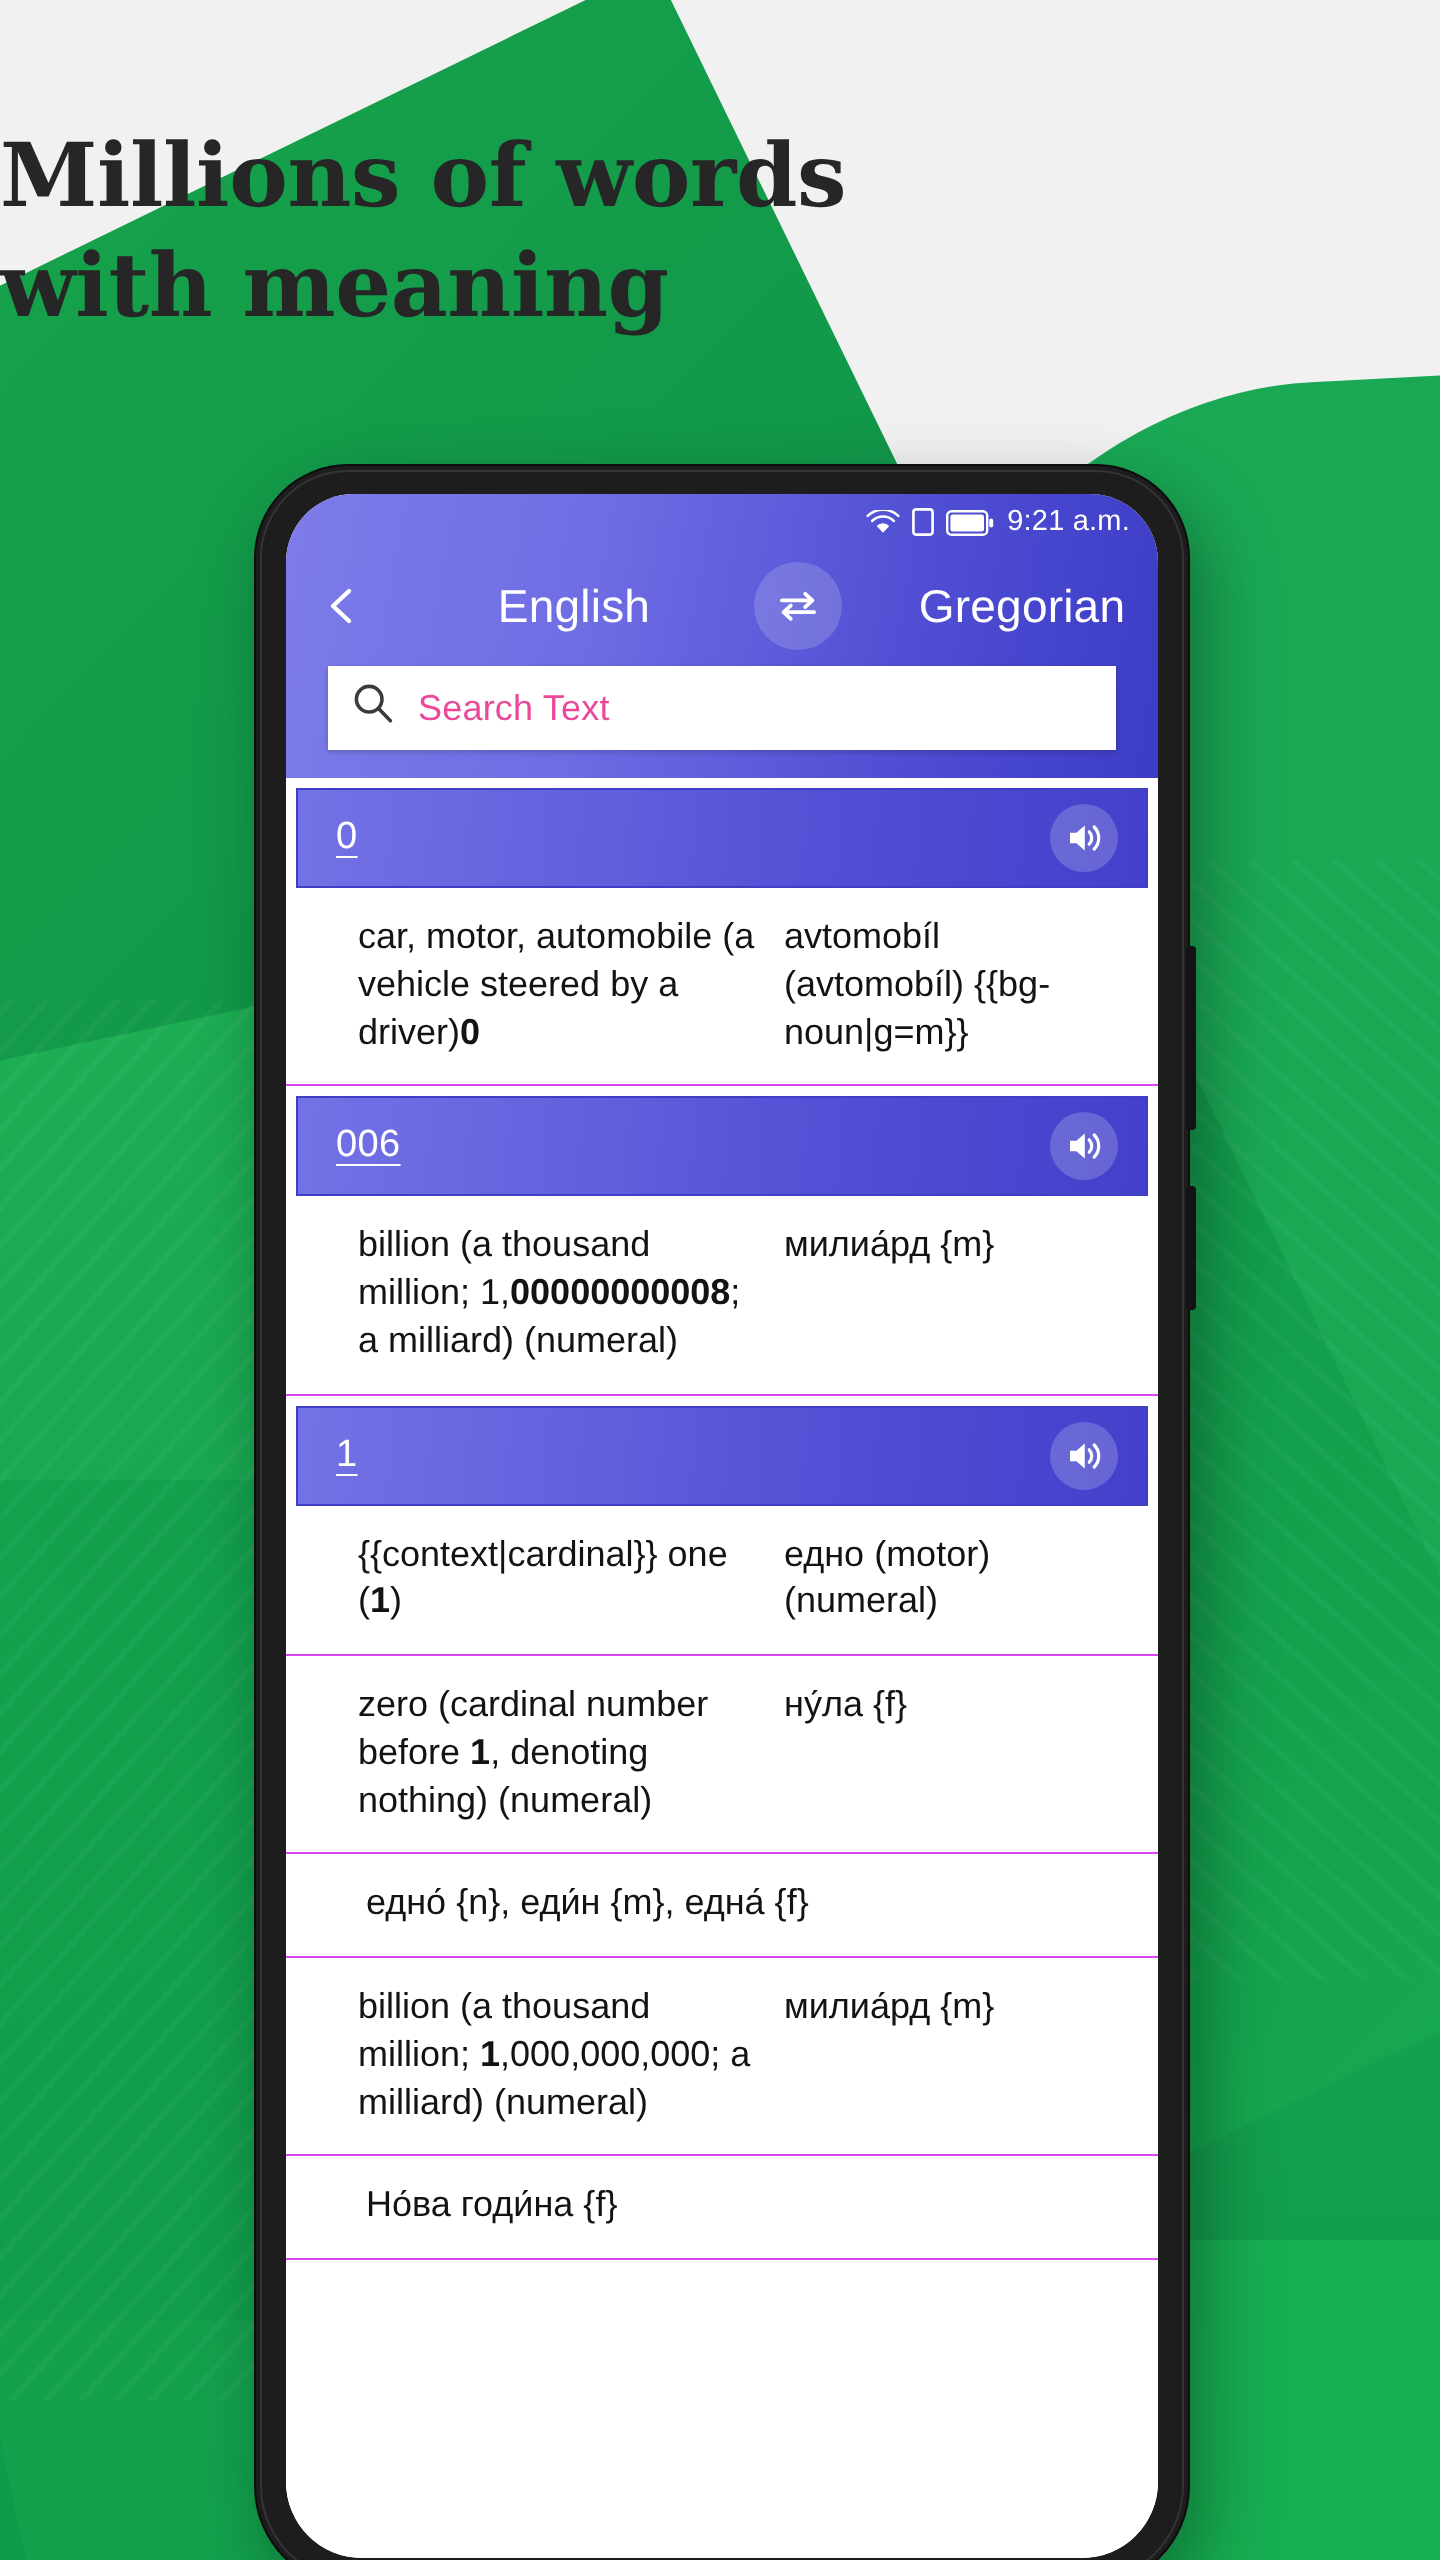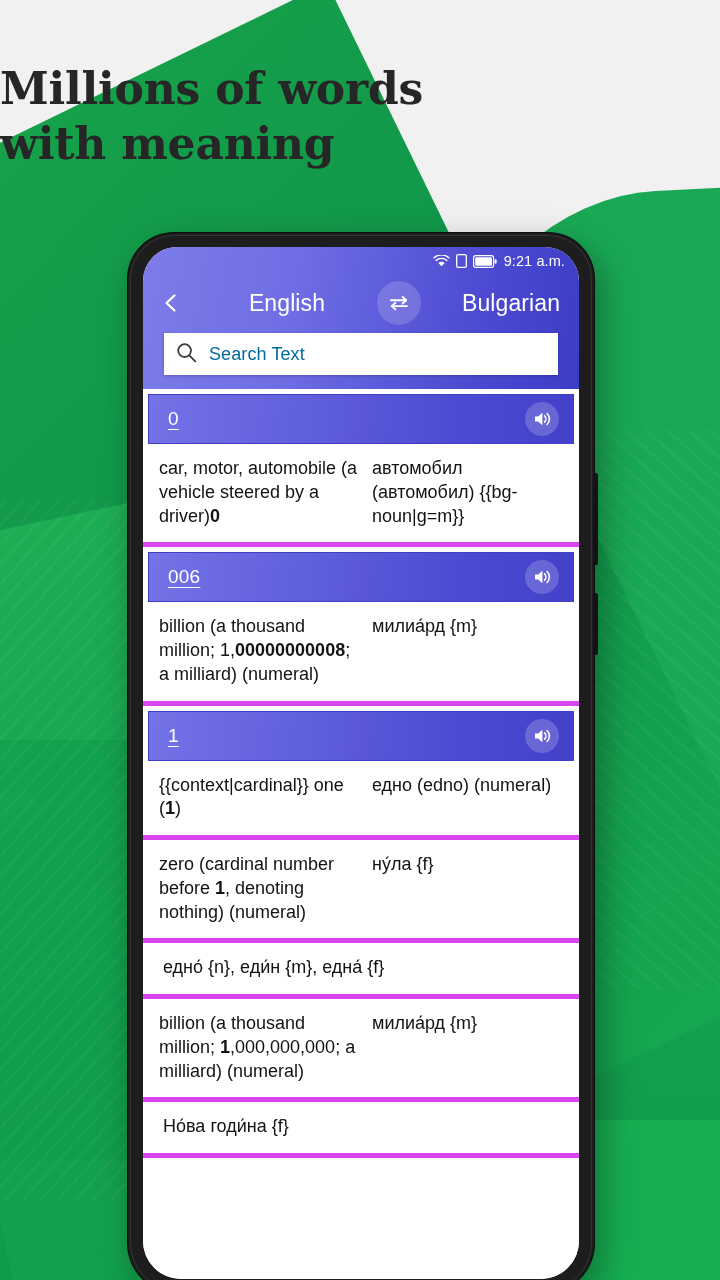--- a/index.html
+++ b/index.html
@@ -241,21 +241,21 @@
   .search-box {
     background: #fff;
     height: 42px;
     display: flex;
     align-items: center;
     padding: 0 12px;
     gap: 12px;
     box-shadow: 0 1px 3px rgba(0,0,0,.2);
   }
   .search-placeholder {
-    color: #0369a1;
+    color: #ec4899;
     font-size: 18px;
     letter-spacing: .1px;
   }
 
   
   .results {
     flex: 1 1 auto;
     background: #fff;
     overflow: hidden;
     padding-top: 5px;
@@ -286,22 +286,22 @@
     background: rgba(255,255,255,.19);
     display: flex;
     align-items: center;
     justify-content: center;
     cursor: pointer;
     flex: 0 0 34px;
   }
 
   .entry-row {
     display: flex;
-    padding: 13px 19px 14px 16px;
-    border-bottom: 5px solid #d946ef;
+    padding: 13px 19px 14px 36px;
+    border-bottom: 1px solid #d946ef;
     gap: 4px;
   }
   .col {
     font-size: 18px;
     line-height: 1.32;
     color: #131313;
   }
   .col-left  { flex: 0 0 205px; }
   .col-right { flex: 1 1 auto; padding-left: 4px; }
   .col b { font-weight: bold; }
@@ -367,21 +367,21 @@
         </div>
         <div class="lang-name">English</div>
         <div class="swap-btn">
           <svg width="24" height="20" viewBox="0 0 24 20" fill="none">
             <path d="M4 7.2 H19" stroke="#fff" stroke-width="1.9" stroke-linecap="round"></path>
             <path d="M15.6 3.9 L19.2 7.2 L15.6 10.5" stroke="#fff" stroke-width="1.9" stroke-linecap="round" stroke-linejoin="round"></path>
             <path d="M20 13.1 H5" stroke="#fff" stroke-width="1.9" stroke-linecap="round"></path>
             <path d="M8.4 9.8 L4.8 13.1 L8.4 16.4" stroke="#fff" stroke-width="1.9" stroke-linecap="round" stroke-linejoin="round"></path>
           </svg>
         </div>
-        <div class="lang-name">Bulgarian</div>
+        <div class="lang-name">Gregorian</div>
       </div>
 
       <div class="search-wrap">
         <div class="search-box">
           <span>
             <svg width="21" height="21" viewBox="0 0 21 21" fill="none">
               <circle cx="8.6" cy="8.6" r="6.4" stroke="#3b3b3b" stroke-width="1.8"></circle>
               <path d="M13.4 13.4 L19.2 19.4" stroke="#3b3b3b" stroke-width="1.8" stroke-linecap="round"></path>
             </svg>
           </span>
@@ -396,21 +396,21 @@
           <div class="speaker-btn">
             <svg width="20" height="18" viewBox="0 0 20 18" fill="none">
               <path d="M3 6.4 H6.2 L10.4 2.8 V15.2 L6.2 11.6 H3 Z" fill="#fff"></path>
               <path d="M12.6 5.9 a4.4 4.4 0 0 1 0 6.2" stroke="#fff" stroke-width="1.6" stroke-linecap="round" fill="none"></path>
               <path d="M15.1 3.5 a7.8 7.8 0 0 1 0 11" stroke="#fff" stroke-width="1.6" stroke-linecap="round" fill="none"></path>
             </svg>
           </div>
         </div>
         <div class="entry-row">
           <div class="col col-left">car, motor, automobile (a vehicle steered by a driver)<b>0</b></div>
-          <div class="col col-right">автомобил (автомобил) {{bg-noun|g=m}}</div>
+          <div class="col col-right">avtomobíl (avtomobíl) {{bg-noun|g=m}}</div>
         </div>
         <div class="list-spacer"></div>
         <div class="section-header">
           <span class="section-title">006</span>
           <div class="speaker-btn">
             <svg width="20" height="18" viewBox="0 0 20 18" fill="none">
               <path d="M3 6.4 H6.2 L10.4 2.8 V15.2 L6.2 11.6 H3 Z" fill="#fff"></path>
               <path d="M12.6 5.9 a4.4 4.4 0 0 1 0 6.2" stroke="#fff" stroke-width="1.6" stroke-linecap="round" fill="none"></path>
               <path d="M15.1 3.5 a7.8 7.8 0 0 1 0 11" stroke="#fff" stroke-width="1.6" stroke-linecap="round" fill="none"></path>
             </svg>
@@ -426,21 +426,21 @@
           <div class="speaker-btn">
             <svg width="20" height="18" viewBox="0 0 20 18" fill="none">
               <path d="M3 6.4 H6.2 L10.4 2.8 V15.2 L6.2 11.6 H3 Z" fill="#fff"></path>
               <path d="M12.6 5.9 a4.4 4.4 0 0 1 0 6.2" stroke="#fff" stroke-width="1.6" stroke-linecap="round" fill="none"></path>
               <path d="M15.1 3.5 a7.8 7.8 0 0 1 0 11" stroke="#fff" stroke-width="1.6" stroke-linecap="round" fill="none"></path>
             </svg>
           </div>
         </div>
         <div class="entry-row">
           <div class="col col-left">{{context|cardinal}} one (<b>1</b>)</div>
-          <div class="col col-right">едно (edno) (numeral)</div>
+          <div class="col col-right">едно (motor) (numeral)</div>
         </div>
         <div class="entry-row">
           <div class="col col-left">zero (cardinal number before <b>1</b>, denoting nothing) (numeral)</div>
           <div class="col col-right">ну́ла {f}</div>
         </div>
         <div class="entry-row">
           <div class="col col-right">едно́ {n}, еди́н {m}, една́ {f}</div>
         </div>
         <div class="entry-row">
           <div class="col col-left">billion (a thousand million; <b>1</b>,000,000,000; a milliard) (numeral)</div>

